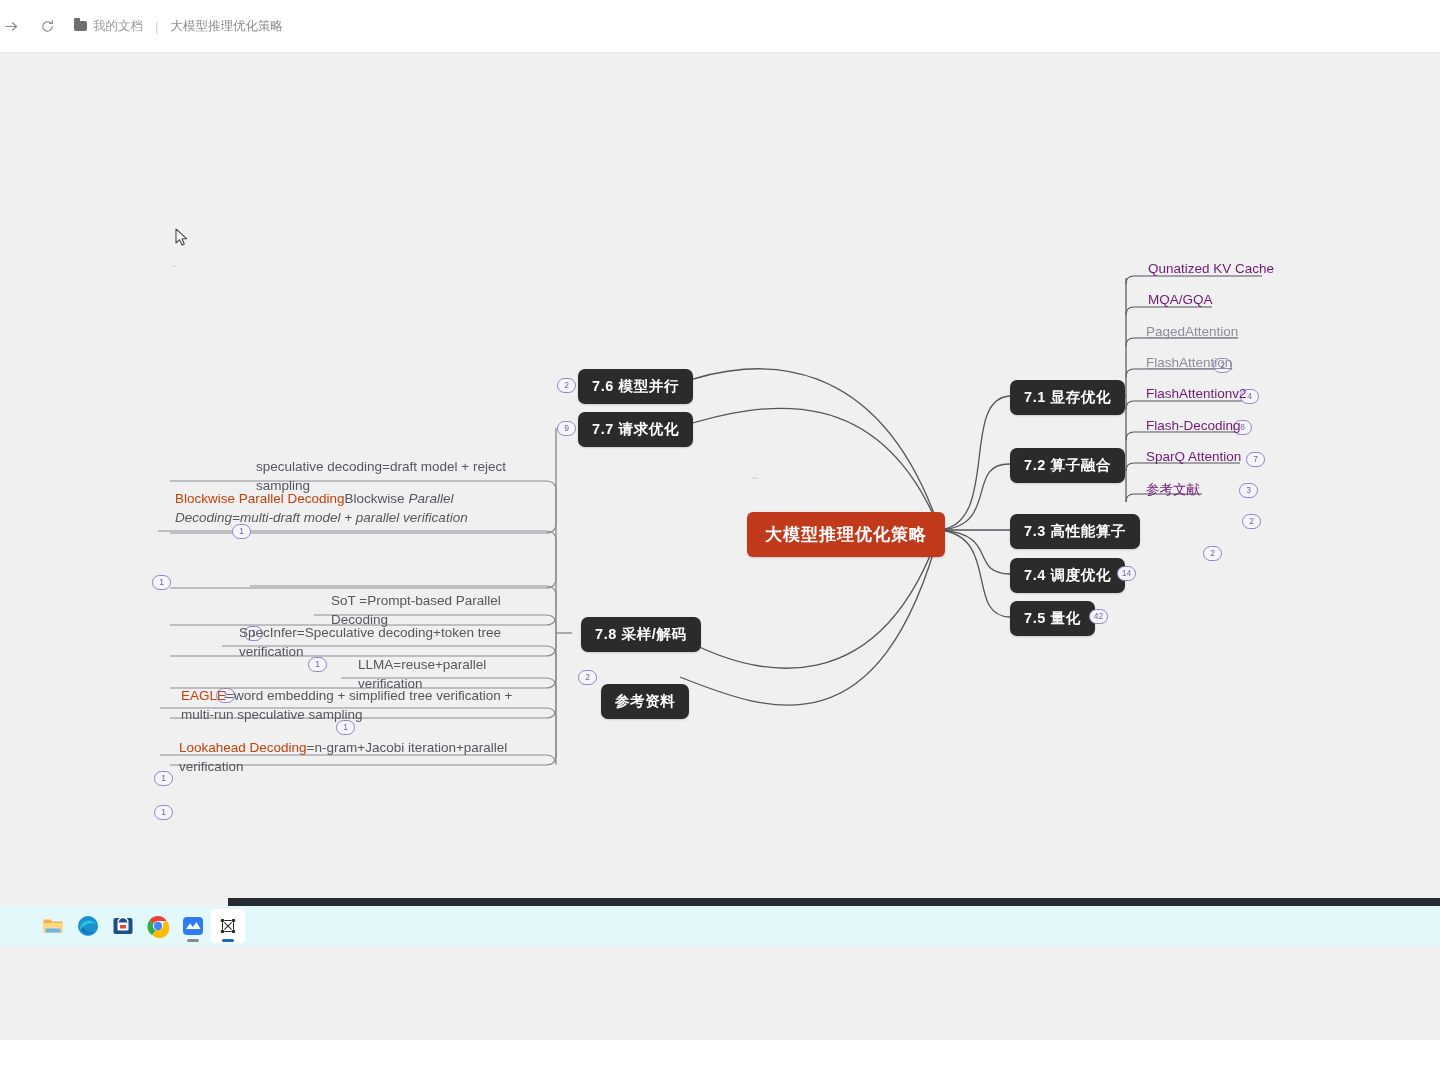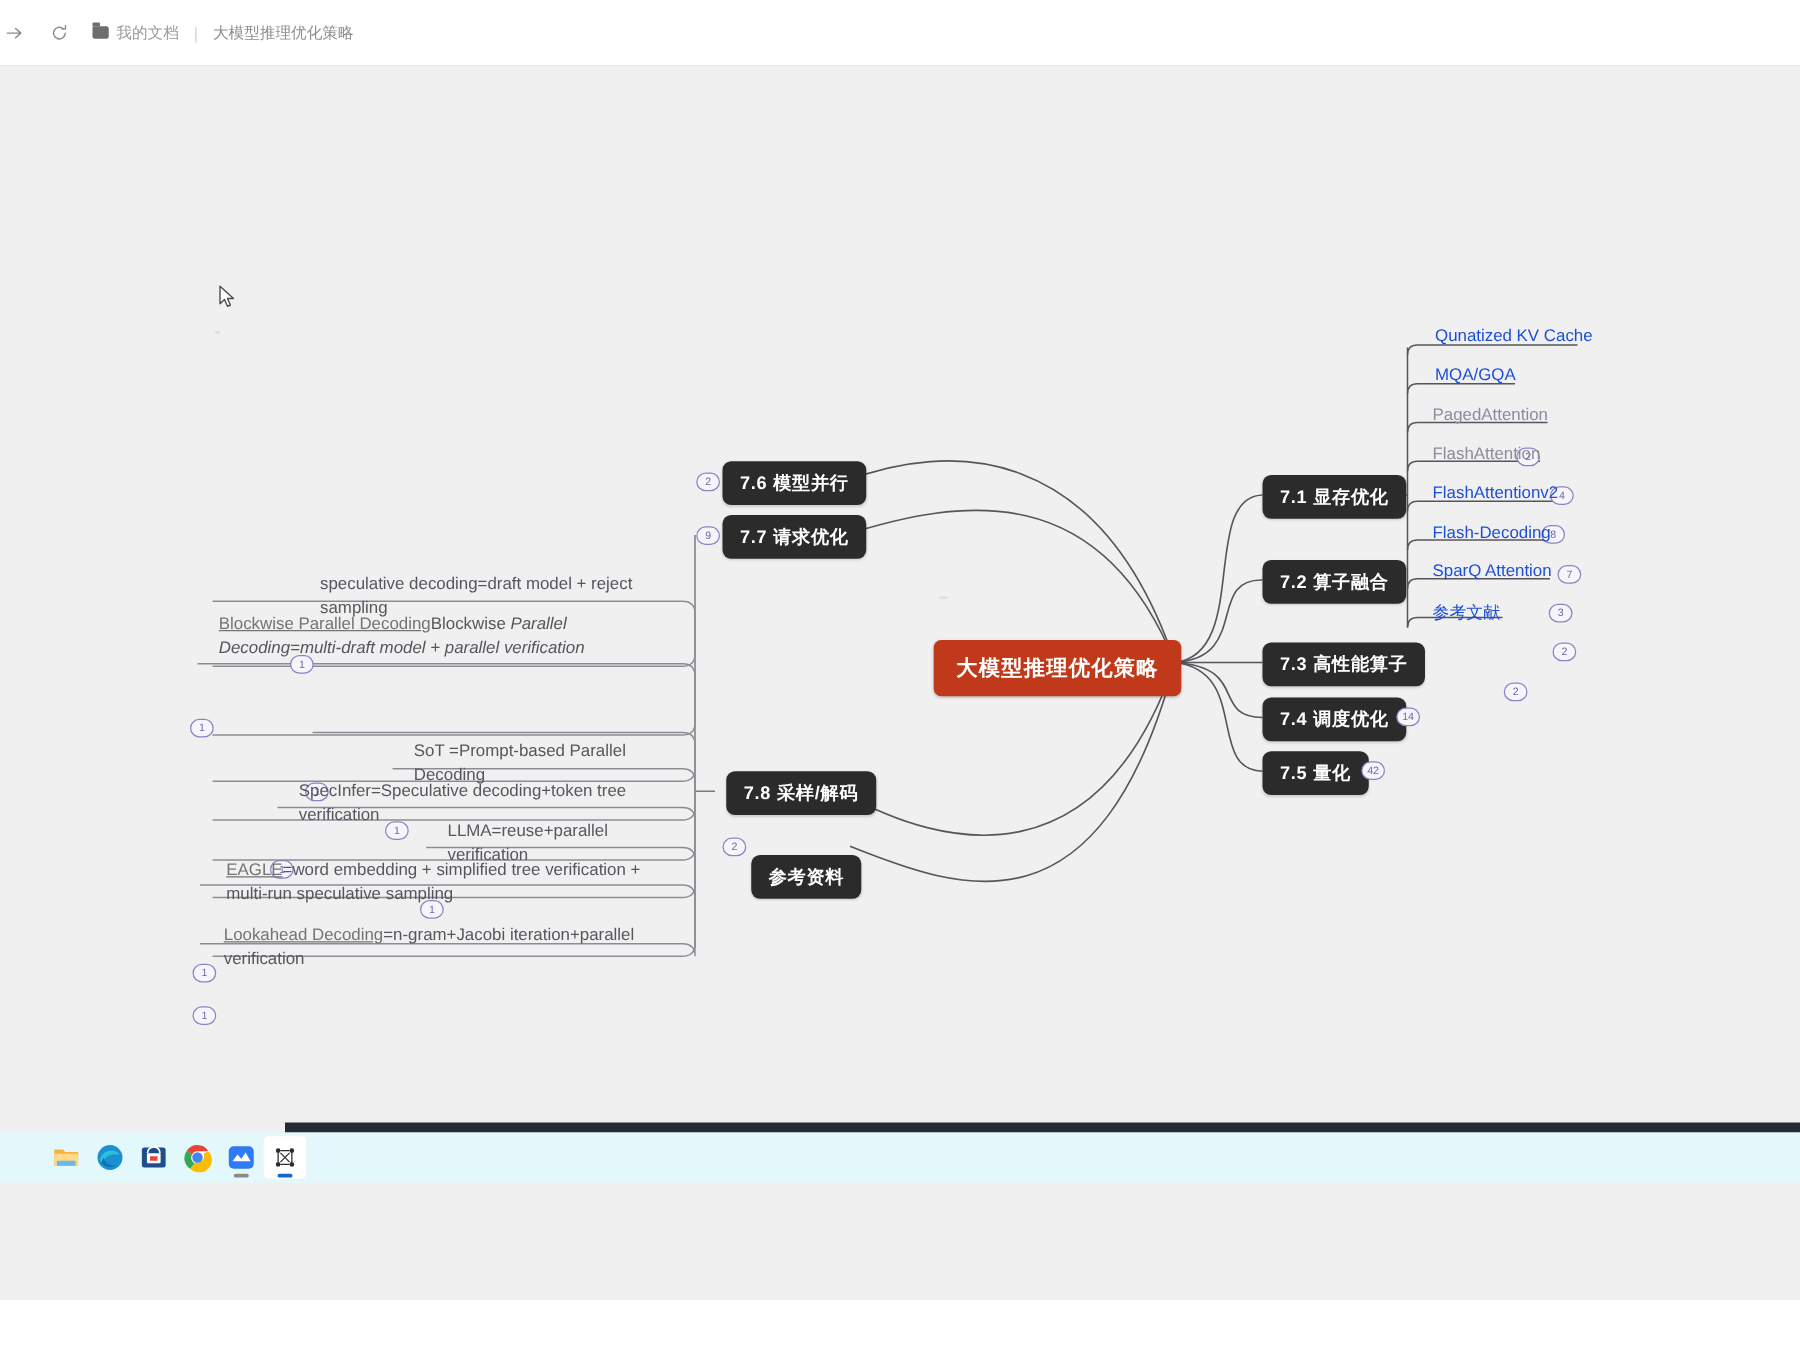--- a/index.html
+++ b/index.html
@@ -108,36 +108,36 @@
     background: #2b2b2b;
     color: #ffffff;
     border-radius: 7px;
     font-size: 14.5px;
     font-weight: bold;
     padding: 8px 14px;
     letter-spacing: 0.6px;
     box-shadow: 0 1px 2px rgba(0,0,0,0.15);
   }
   .node-plain {
-    color: #1d4ed8;
+    color: #701a75;
     font-size: 13.5px;
     background: transparent;
     padding: 0;
   }
-  .node-plain.linked { color: #8c8c9c; }
+  .node-plain.linked { color: #8c8c9c; text-decoration: underline; }
 
   
   .leaf-text {
     position: absolute;
     font-size: 13.5px;
     color: #56565f;
     line-height: 19px;
     box-sizing: border-box;
   }
-  .leaf-text .u { text-decoration: underline; color: #737373; }
+  .leaf-text .u { color: #c2410c; }
   .leaf-text .it { font-style: italic; margin-top: 48px; }
 
   
   .badge {
     position: absolute;
     min-width: 19px;
     height: 15px;
     border: 1px solid #8d82c4;
     border-radius: 9px;
     background: #f6f5fb;

